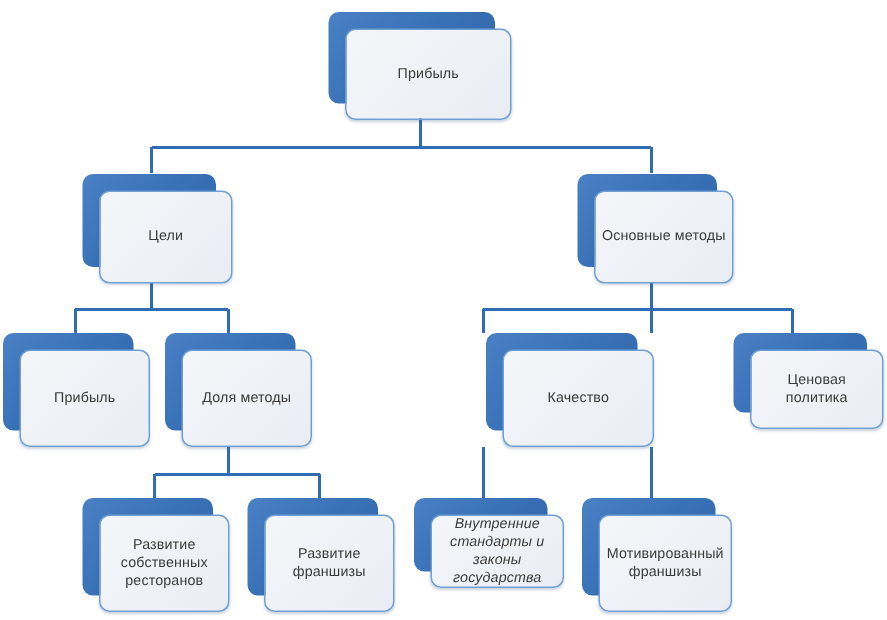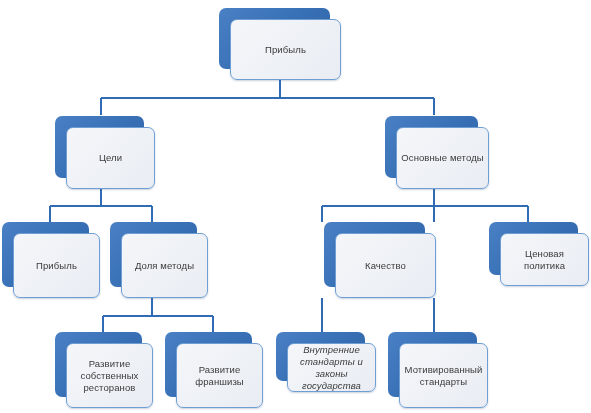--- a/index.html
+++ b/index.html
@@ -162,17 +162,17 @@
       <span class="label">Внутренние
 стандарты и законы
 государства</span>
     </div>
   </div>
 
   <div class="node wide" style="left:388px; top:332px; width:100px; height:76px;">
     <div class="plate"></div>
     <div class="card">
       <span class="label">Мотивированный
-стандарты</span>
+франшизы</span>
     </div>
   </div>
 
 </div>
 
 </body></html>

